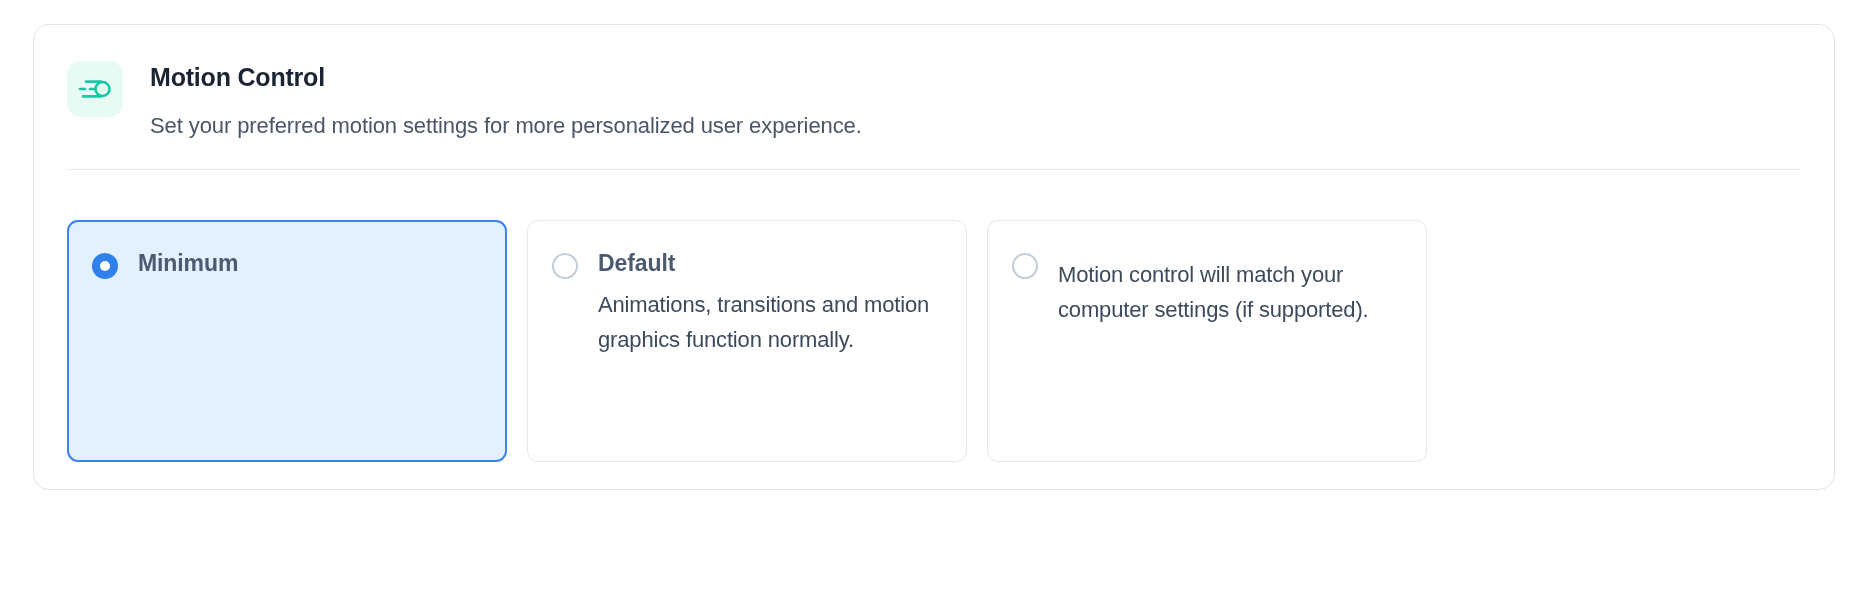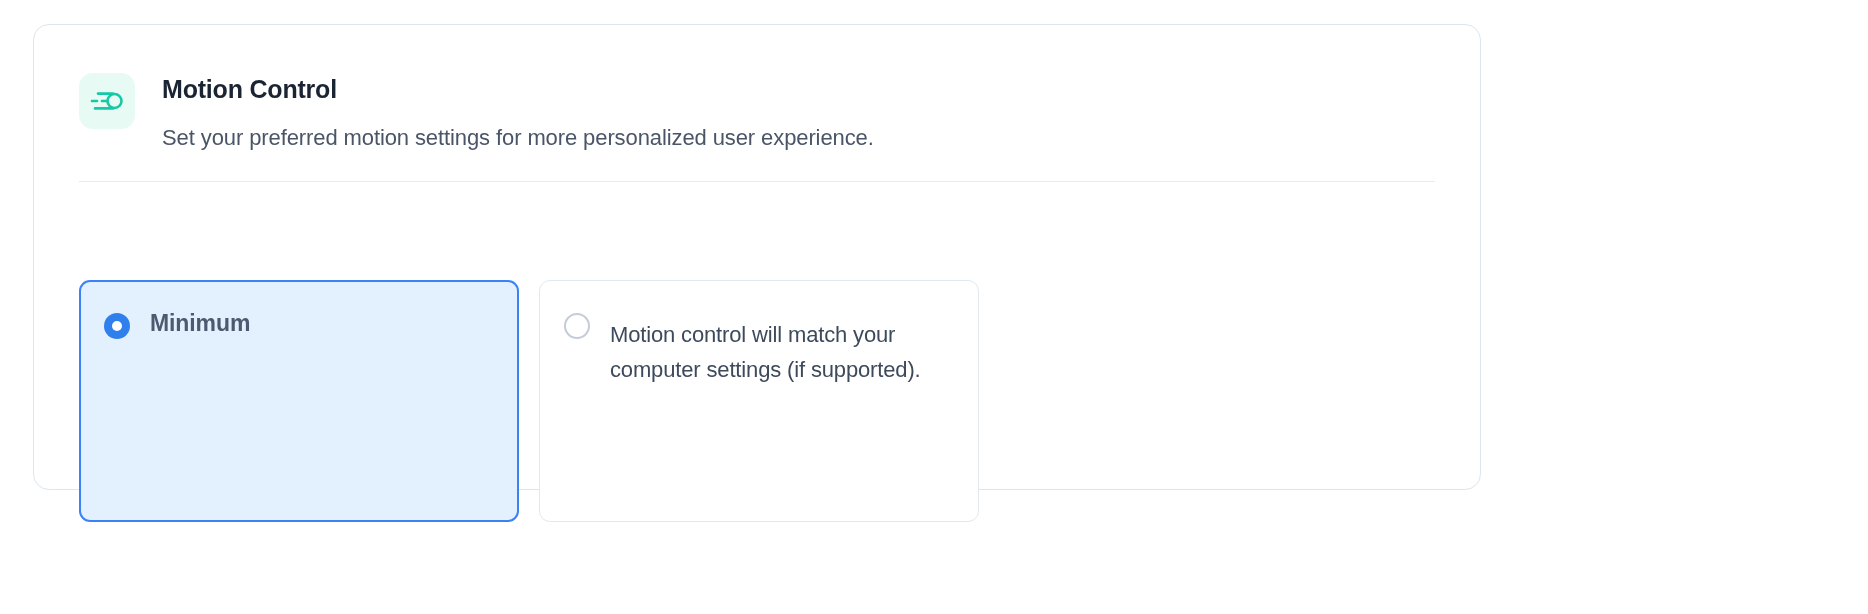--- a/index.html
+++ b/index.html
@@ -12,26 +12,26 @@
   }
 
   .page {
     width: 1868px;
     height: 614px;
     background: #ffffff;
     padding: 24px 33px;
   }
 
   .panel {
-    width: 1448px;
+    width: 1802px;
     height: 466px;
     background: #ffffff;
     border: 1px solid #dde5ee;
     border-radius: 16px;
-    padding: 12px;
+    padding: 0;
   }
 
   
   .panel-header {
     display: flex;
     align-items: flex-start;
     padding: 34px 33px 0 33px;
     gap: 27px;
   }
 
@@ -83,21 +83,20 @@
     width: 440px;
     min-height: 242px;
     border-radius: 11px;
     border: 1px solid #e2e8f0;
     background: #ffffff;
     padding: 27px 28px 24px 24px;
     display: flex;
     gap: 20px;
     align-items: flex-start;
     cursor: pointer;
-    margin-top: 48px;
   }
 
   .option-card.selected {
     background: #e3f0fd;
     border: 2px solid #3b82f6;
     padding: 26px 27px 23px 23px;
   }
 
   .radio {
     width: 26px;
@@ -170,20 +169,27 @@
 
     <div class="options">
 
       <div class="option-card selected">
         <span class="radio checked"></span>
         <div class="option-text">
           <div class="option-title">Minimum</div>
         </div>
       </div>
 
+      <div class="option-card">
+        <span class="radio"></span>
+        <div class="option-text">
+          <div class="option-title">Default</div>
+          <div class="option-desc">Animations, transitions and motion graphics function normally.</div>
+        </div>
+      </div>
 
       <div class="option-card">
         <span class="radio"></span>
         <div class="option-text">
           <div class="option-desc">Motion control will match your computer settings (if supported).</div>
         </div>
       </div>
 
     </div>
   </section>

